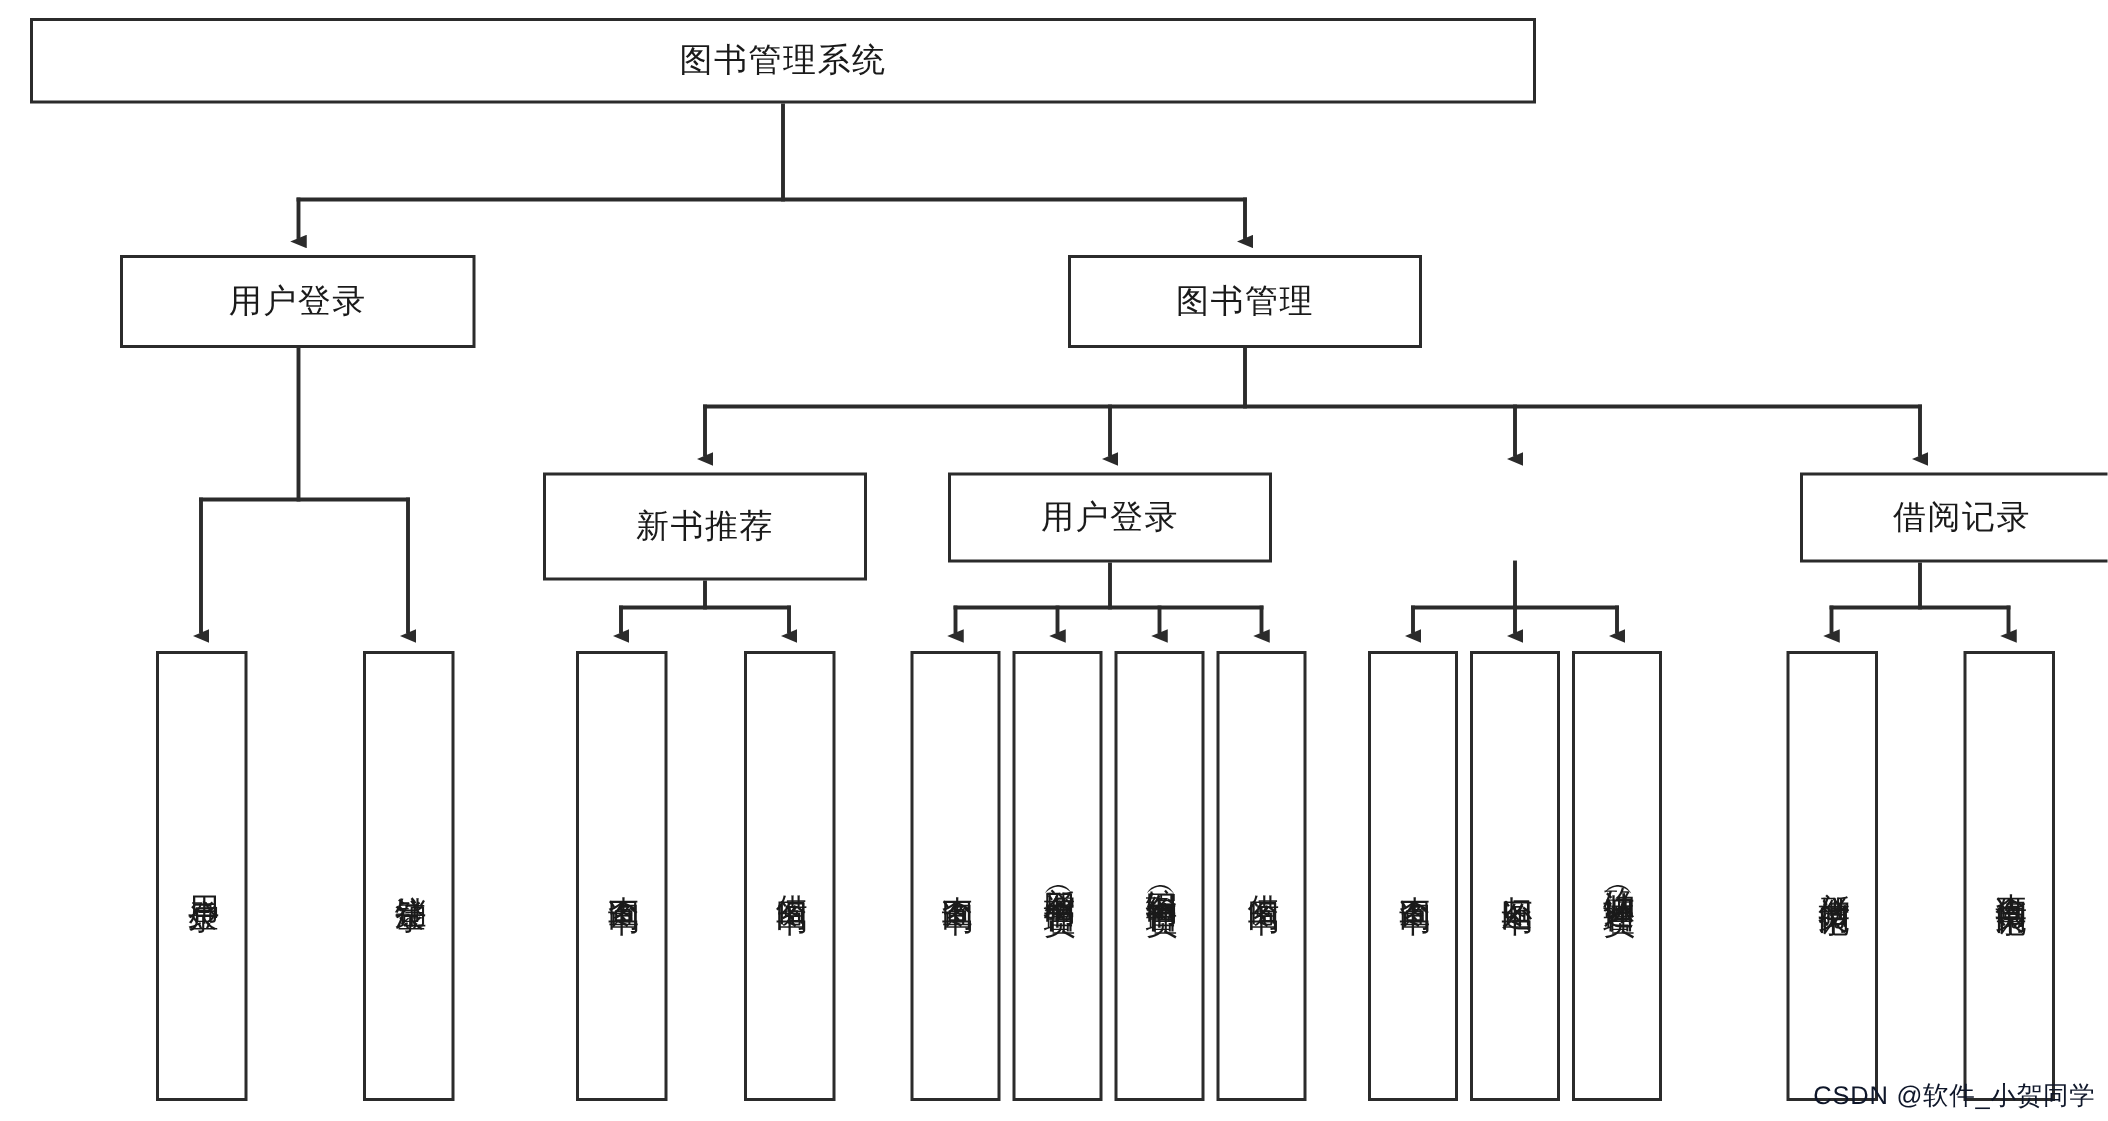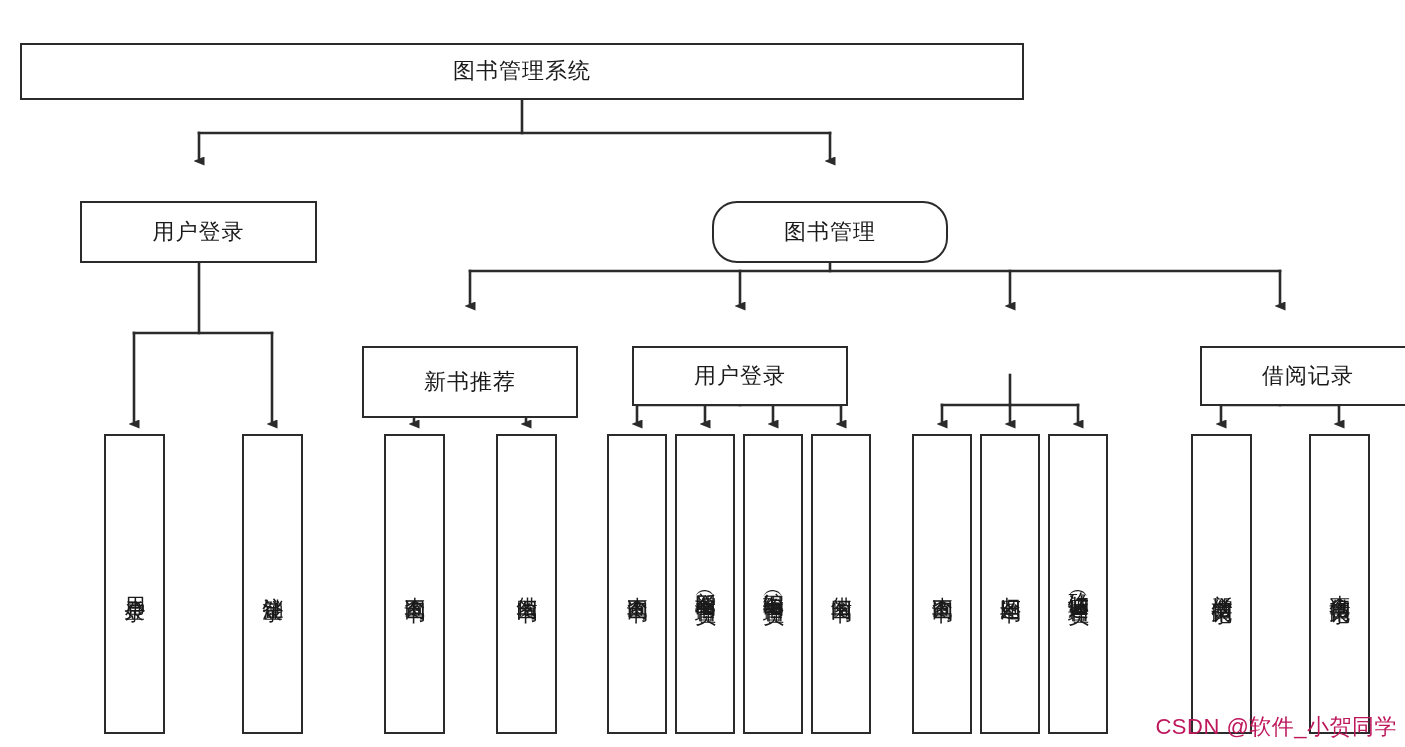--- a/index.html
+++ b/index.html
@@ -34,43 +34,42 @@
     background: #ffffff;
     display: flex;
     align-items: center;
     justify-content: center;
     color: #1a1a1a;
   }
   .node.horiz {
     font-size: 22px;
     letter-spacing: 1px;
     line-height: 1.1;
-    margin-top: 31px;
   }
   .node.vert {
     writing-mode: vertical-rl;
     text-orientation: upright;
     font-size: 21px;
     line-height: 1.18;
     letter-spacing: 2px;
     padding: 6px 0;
     text-align: center;
   }
   .node.vert .vtext {
     writing-mode: vertical-rl;
     text-orientation: upright;
     display: block;
     white-space: nowrap;
   }
   .watermark {
     position: absolute;
     right: 8px;
     bottom: 5px;
-    font-size: 22px;
-    color: #be185d;
+    font-size: 17px;
+    color: #0f172a;
     white-space: nowrap;
     letter-spacing: 0.5px;
   }
 </style>
 </head>
 <body>
 
 <div id="diagram-root">
 
   <svg class="connectors" viewBox="0 0 1405 747" xmlns="http://www.w3.org/2000/svg">
@@ -125,21 +124,21 @@
     </g>
   </svg>
 
   <div class="node horiz" style="left:20px; top:12px; width:1004px; height:57px;">
     <span>图书管理系统</span>
   </div>
 
   <div class="node horiz" style="left:80px; top:170px; width:237px; height:62px;">
     <span>用户登录</span>
   </div>
-  <div class="node horiz" style="left:712px; top:170px; width:236px; height:62px;border-radius:25px;">
+  <div class="node horiz" style="left:712px; top:170px; width:236px; height:62px;">
     <span>图书管理</span>
   </div>
 
   <div class="node horiz" style="left:362px; top:315px; width:216px; height:72px;">
     <span>新书推荐</span>
   </div>
   <div class="node horiz" style="left:632px; top:315px; width:216px; height:60px;">
     <span>用户登录</span>
   </div>
   <div class="node horiz" style="left:1200px; top:315px; width:216px; height:60px;">

